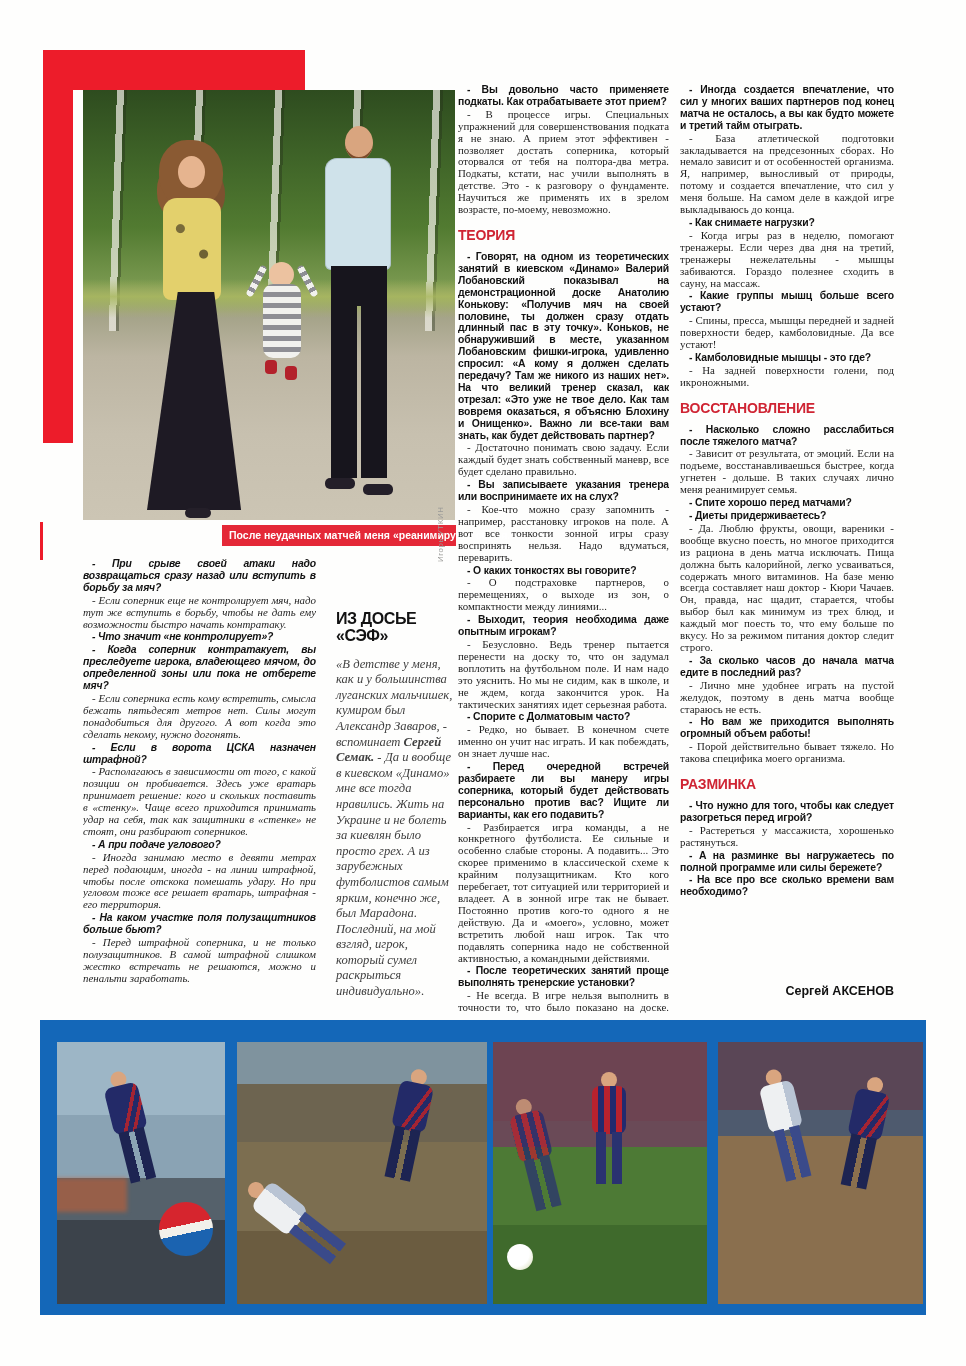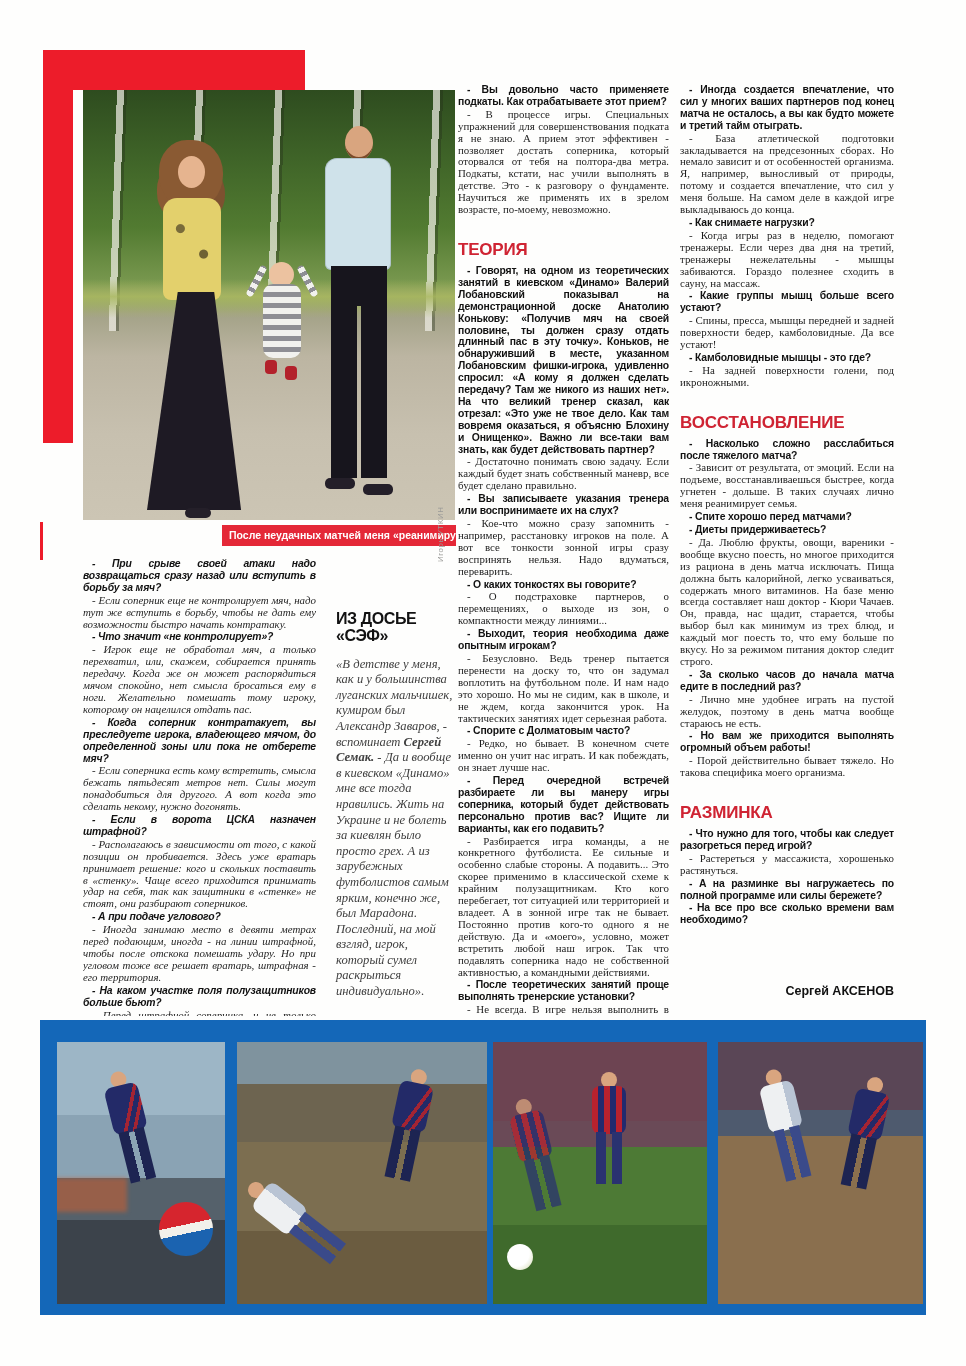--- a/index.html
+++ b/index.html
@@ -54,22 +54,22 @@
   .credit{position:absolute;left:436px;top:492px;width:14px;height:70px;color:#9a9a98;
     font-family:"Liberation Sans",sans-serif;font-size:8px;writing-mode:vertical-rl;transform:rotate(180deg);
     letter-spacing:.5px;white-space:nowrap;}
 
   
   .col{position:absolute;text-align:justify;}
   .col p{margin:0 0 1px;text-indent:9px;}
   .p-q{font-family:"Liberation Sans",sans-serif;font-weight:700;font-size:10.4px;line-height:11.9px;
        color:#121212;letter-spacing:-.15px;}
   .p-a{font-family:"Liberation Serif",serif;font-size:10.9px;line-height:11.9px;color:#1d1d1d;}
-  .p-h{font-family:"Liberation Sans",sans-serif;font-weight:800;font-size:17px;line-height:21px;
-       color:var(--header-red);margin:23px 0 5px;text-indent:0;text-align:left;letter-spacing:-.2px;}
+  .p-h{font-family:"Liberation Sans",sans-serif;font-weight:800;font-size:14px;line-height:21px;
+       color:var(--header-red);margin:9px 0 5px;text-indent:0;text-align:left;letter-spacing:-.2px;}
   .col1{left:83px;top:558px;width:233px;max-height:458px;overflow:hidden;font-style:italic;}
   .col3{left:458px;top:84px;width:211px;max-height:932px;overflow:hidden;}
   .col4{left:680px;top:84px;width:214px;max-height:900px;overflow:hidden;}
 
   
   .dossier{position:absolute;left:336px;top:610px;width:120px;}
   .dossier h2{margin:0 0 10px;font-family:"Liberation Sans",sans-serif;font-weight:800;font-size:16px;
     line-height:17px;color:#121212;letter-spacing:-.4px;}
   .dossier .d-text{font-family:"Liberation Serif",serif;font-style:italic;font-size:12.6px;line-height:15.6px;color:#404040;}
   .dossier .d-text strong{font-style:italic;}
@@ -146,21 +146,20 @@
     </div>
   </figure>
 
   <div class="caption">После неудачных матчей меня «реанимирует» семья.</div>
   <div class="credit">Игорь УТКИН</div>
 
   <section class="col col1">
       <p class="p-q">- При срыве своей атаки надо возвращаться сразу назад или вступить в борьбу за мяч?</p>
       <p class="p-a">- Если соперник еще не контролирует мяч, надо тут же вступить в борьбу, чтобы не дать ему возможности быстро начать контратаку.</p>
       <p class="p-q">- Что значит «не контролирует»?</p>
-      <p class="p-a">- Игрок еще не обработал мяч, а только перехватил, или, скажем, собирается принять передачу. Когда же он может распорядиться мячом спокойно, нет смысла бросаться ему в ноги. Желательно помешать тому игроку, которому он нацелился отдать пас.</p>
       <p class="p-q">- Когда соперник контратакует, вы преследуете игрока, владеющего мячом, до определенной зоны или пока не отберете мяч?</p>
       <p class="p-a">- Если соперника есть кому встретить, смысла бежать пятьдесят метров нет. Силы могут понадобиться для другого. А вот когда это сделать некому, нужно догонять.</p>
       <p class="p-q">- Если в ворота ЦСКА назначен штрафной?</p>
       <p class="p-a">- Располагаюсь в зависимости от того, с какой позиции он пробивается. Здесь уже вратарь принимает решение: кого и скольких поставить в «стенку». Чаще всего приходится принимать удар на себя, так как защитники в «стенке» не стоят, они разбирают соперников.</p>
       <p class="p-q">- А при подаче углового?</p>
       <p class="p-a">- Иногда занимаю место в девяти метрах перед подающим, иногда - на линии штрафной, чтобы после отскока помешать удару. Но при угловом тоже все решает вратарь, штрафная - его территория.</p>
       <p class="p-q">- На каком участке поля полузащитников больше бьют?</p>
       <p class="p-a">- Перед штрафной соперника, и не только полузащитников. В самой штрафной слишком жестко встречать не решаются, можно и пенальти заработать.</p>
     </section>
 
@@ -173,21 +172,21 @@
       <p class="p-q">- Вы довольно часто применяете подкаты. Как отрабатываете этот прием?</p>
       <p class="p-a">- В процессе игры. Специальных упражнений для совершенствования подката я не знаю. А прием этот эффективен - позволяет достать соперника, который оторвался от тебя на полтора-два метра. Подкаты, кстати, нас учили выполнять в детстве. Это - к разговору о фундаменте. Научиться же применять их в зрелом возрасте, по-моему, невозможно.</p>
       <h3 class="p-h">ТЕОРИЯ</h3>
       <p class="p-q">- Говорят, на одном из теоретических занятий в киевском «Динамо» Валерий Лобановский показывал на демонстрационной доске Анатолию Конькову: «Получив мяч на своей половине, ты должен сразу отдать длинный пас в эту точку». Коньков, не обнаруживший в месте, указанном Лобановским фишки-игрока, удивленно спросил: «А кому я должен сделать передачу? Там же никого из наших нет». На что великий тренер сказал, как отрезал: «Это уже не твое дело. Как там вовремя оказаться, я объясню Блохину и Онищенко». Важно ли все-таки вам знать, как будет действовать партнер?</p>
       <p class="p-a">- Достаточно понимать свою задачу. Если каждый будет знать собственный маневр, все будет сделано правильно.</p>
       <p class="p-q">- Вы записываете указания тренера или воспринимаете их на слух?</p>
       <p class="p-a">- Кое-что можно сразу запомнить - например, расстановку игроков на поле. А вот все тонкости зонной игры сразу воспринять нельзя. Надо вдуматься, переварить.</p>
       <p class="p-q">- О каких тонкостях вы говорите?</p>
       <p class="p-a">- О подстраховке партнеров, о перемещениях, о выходе из зон, о компактности между линиями...</p>
       <p class="p-q">- Выходит, теория необходима даже опытным игрокам?</p>
-      <p class="p-a">- Безусловно. Ведь тренер пытается перенести на доску то, что он задумал воплотить на футбольном поле. И нам надо это хорошо. Но мы не сидим, как в школе, и не ждем, когда закончится урок. На тактических занятиях идет серьезная работа.</p>
+      <p class="p-a">- Безусловно. Ведь тренер пытается перенести на доску то, что он задумал воплотить на футбольном поле. И нам надо это уяснить. Но мы не сидим, как в школе, и не ждем, когда закончится урок. На тактических занятиях идет серьезная работа.</p>
       <p class="p-q">- Спорите с Долматовым часто?</p>
       <p class="p-a">- Редко, но бывает. В конечном счете именно он учит нас играть. И как побеждать, он знает лучше нас.</p>
       <p class="p-q">- Перед очередной встречей разбираете ли вы манеру игры соперника, который будет действовать персонально против вас? Ищите ли варианты, как его подавить?</p>
       <p class="p-a">- Разбирается игра команды, а не конкретного футболиста. Ее сильные и особенно слабые стороны. А подавить... Это скорее применимо в классической схеме к крайним полузащитникам. Кто кого перебегает, тот ситуацией или территорией и владеет. А в зонной игре так не бывает. Постоянно против кого-то одного я не действую. Да и «моего», условно, может встретить любой наш игрок. Так что подавлять соперника надо не собственной активностью, а командными действиями.</p>
       <p class="p-q">- После теоретических занятий проще выполнять тренерские установки?</p>
       <p class="p-a">- Не всегда. В игре нельзя выполнить в точности то, что было показано на доске. Многое меняется по ходу. Если тренер видит, что какая-то комбинация не проходит, может установку и отменить.</p>
     </section>
   <section class="col col4">
       <p class="p-q">- Иногда создается впечатление, что сил у многих ваших партнеров под конец матча не осталось, а вы как будто можете и третий тайм отыграть.</p>
       <p class="p-a">- База атлетической подготовки закладывается на предсезонных сборах. Но немало зависит и от особенностей организма. Я, например, выносливый от природы, потому и создается впечатление, что сил у меня больше. На самом деле в каждой игре выкладываюсь до конца.</p>

